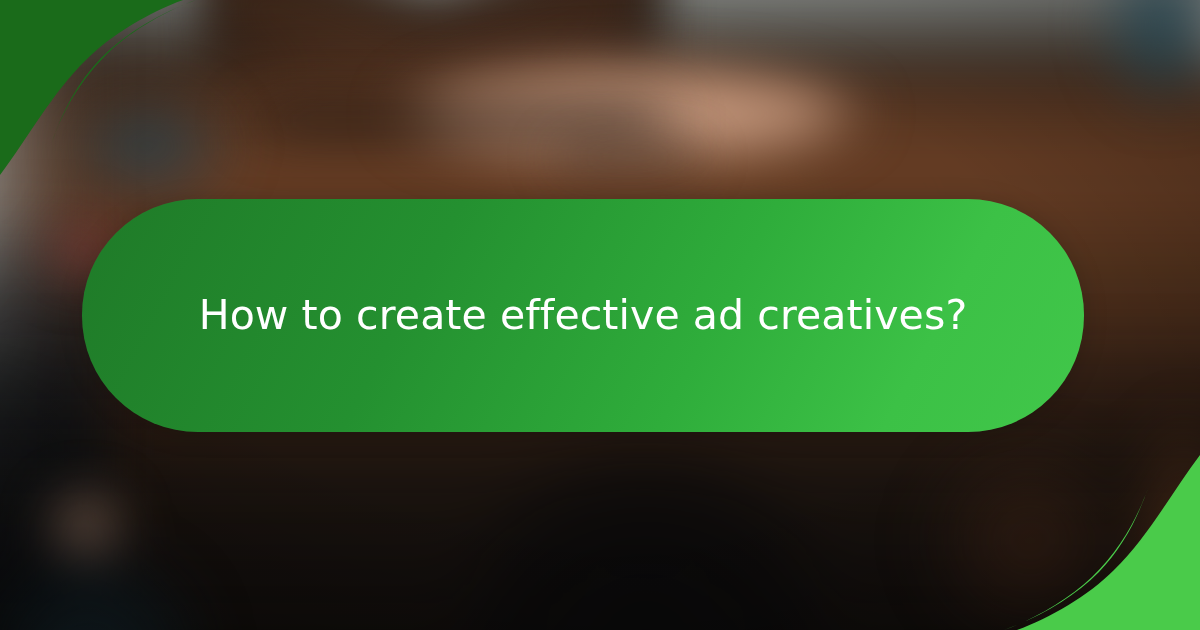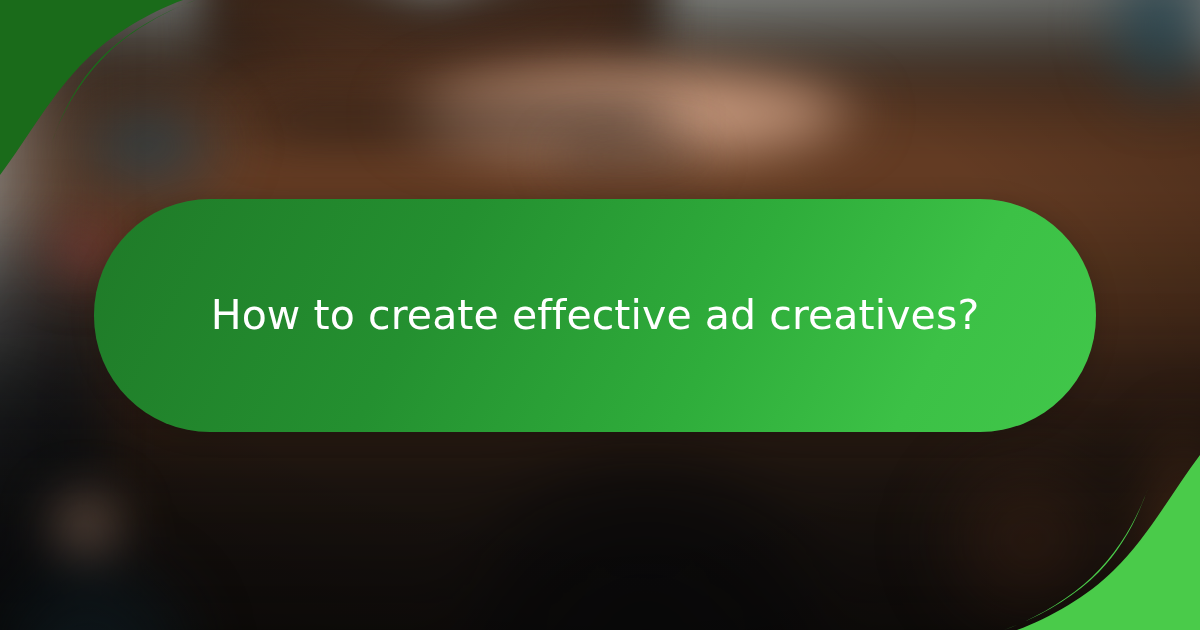--- a/index.html
+++ b/index.html
@@ -154,21 +154,21 @@
   .corner-deco {
     position: absolute;
     pointer-events: none;
   }
   .deco-tl { left: 0; top: 0; }
   .deco-br { right: 0; bottom: 0; }
 
   
   .card {
     position: absolute;
-    left: 94px;
+    left: 82px;
     top: 199px;
     width: 1002px;
     height: 233px;
     border-radius: 116px;
     background: linear-gradient(118deg,
         #1f7a28 0%,
         #249030 34%,
         #2fad3b 62%,
         #3cc146 82%,
         #41c74a 100%);

